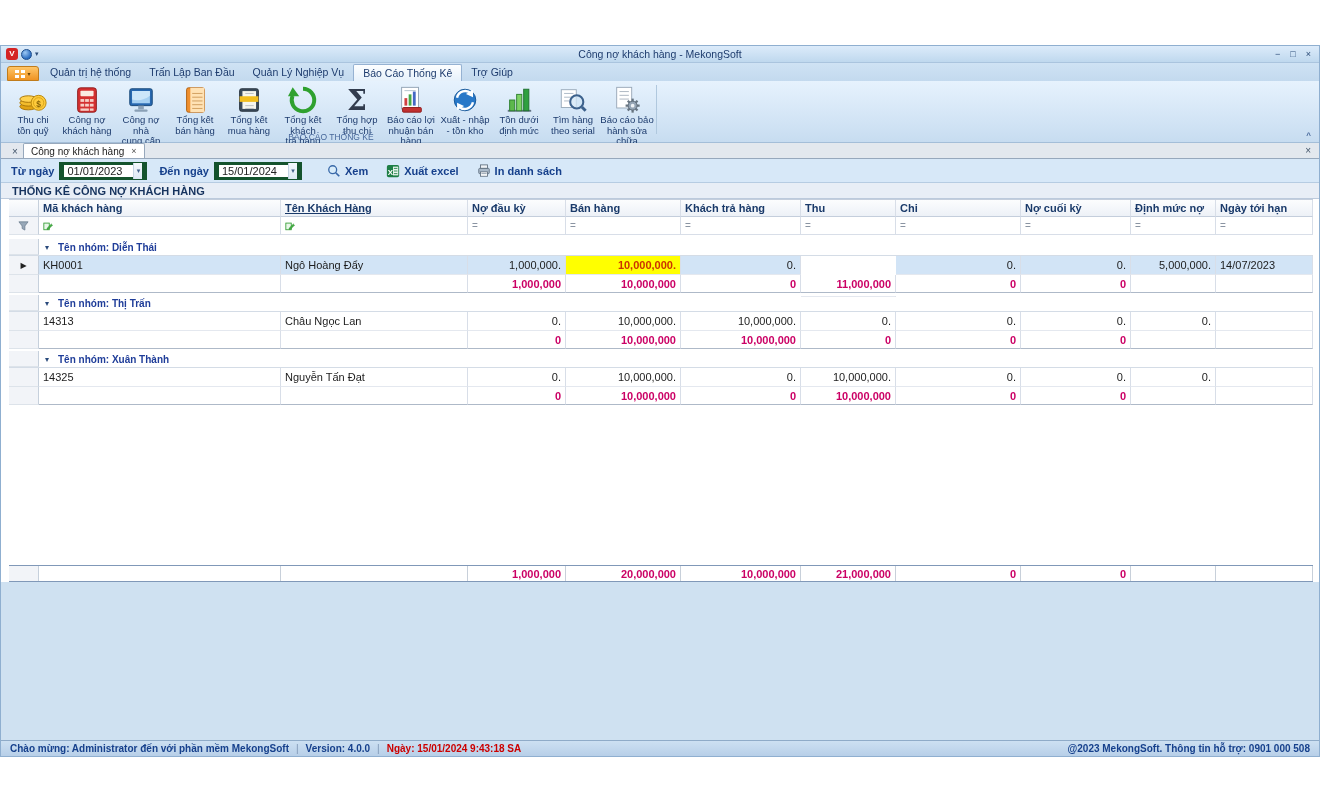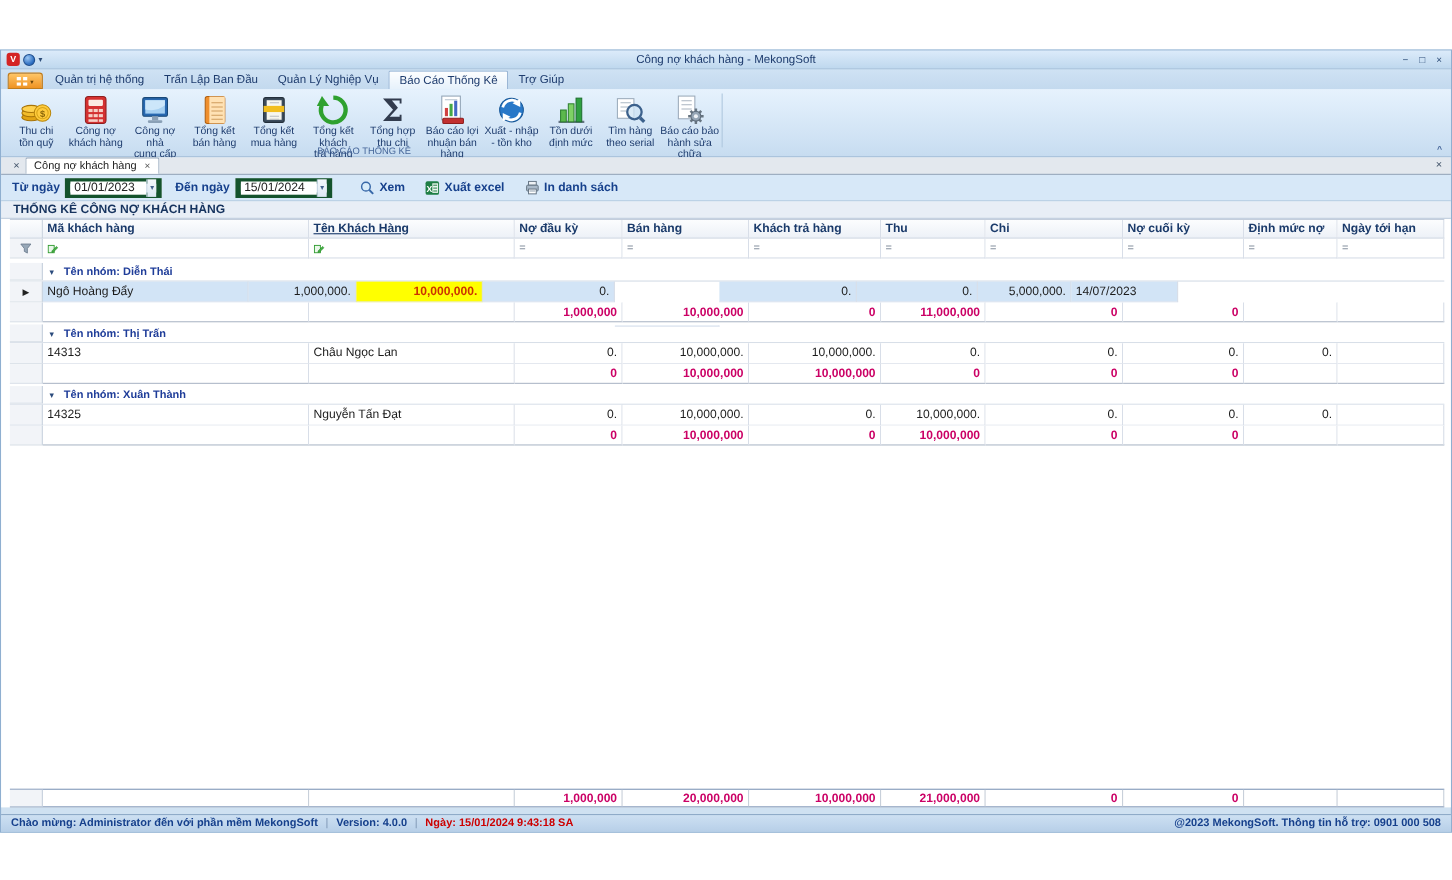--- a/index.html
+++ b/index.html
@@ -67,21 +67,21 @@
     display:flex; align-items:center; justify-content:center; background:linear-gradient(#f4f8fc,#dce8f4); }
   .fb-btn { display:flex; align-items:center; gap:4px; font-size:11px; font-weight:bold; color:#16408c;
     padding:0 9px; height:20px; }
   .fb-btn svg { width:14px; height:14px; display:block; }
 
   
   .section-header { height:16px; background:#e8eef6; border-bottom:1px solid #bccadc; display:flex;
     align-items:center; padding-left:11px; font-size:11px; font-weight:bold; color:#16335e; }
 
   
-  .grid-client { position:absolute; left:0; top:153px; width:1318px; height:535px; background:#fff; }
+  .grid-client { position:absolute; left:0; top:153px; width:1318px; height:383px; background:#fff; }
   .grid { position:absolute; left:8px; top:0; width:1304px; }
   .grow { display:flex; }
   .gcell { border-right:1px solid #d8dee8; overflow:hidden; white-space:nowrap; font-size:11px;
     display:flex; align-items:center; padding:0 4px; color:#1c1c1c; }
   .gcell.num { justify-content:flex-end; }
   .ind-cell { width:30px; flex:0 0 30px; background:#f2f4f8; border-right:1px solid #c6d0dc;
     border-bottom:1px solid #dde3ea; display:flex; align-items:center; justify-content:center; }
   .header-row { height:18px; border-top:1px solid #c4cedc; }
   .hcell { background:linear-gradient(#fcfdfe,#edf1f7); border-bottom:1px solid #c4cedc;
     font-weight:bold; color:#1a3a6a; }
@@ -456,20 +456,21 @@
             <div class="ind-cell"></div>
             <div class="group-content">
               <span class="chev">▾</span>
               <span class="group-label">Tên nhóm: Diễn Thái</span>
             </div>
           </div>
           <div class="grow data-row selected">
             <div class="ind-cell">
               <span class="rowptr">▶</span>
             </div>
+            <div class="gcell dcell" style="width: 242px;">KH0001</div>
             <div class="gcell dcell" style="width: 187px;">Ngô Hoàng Đẩy</div>
             <div class="gcell dcell num" style="width: 98px;">1,000,000.</div>
             <div class="gcell dcell num hl-yellow" style="width: 115px;">10,000,000.</div>
             <div class="gcell dcell num" style="width: 120px;">0.</div>
             <div class="gcell dcell num" style="width: 95px; margin-top: 40px;">11,000,000.</div>
             <div class="gcell dcell num" style="width: 125px;">0.</div>
             <div class="gcell dcell num" style="width: 110px;">0.</div>
             <div class="gcell dcell num" style="width: 85px;">5,000,000.</div>
             <div class="gcell dcell" style="width: 97px;">14/07/2023</div>
           </div>

